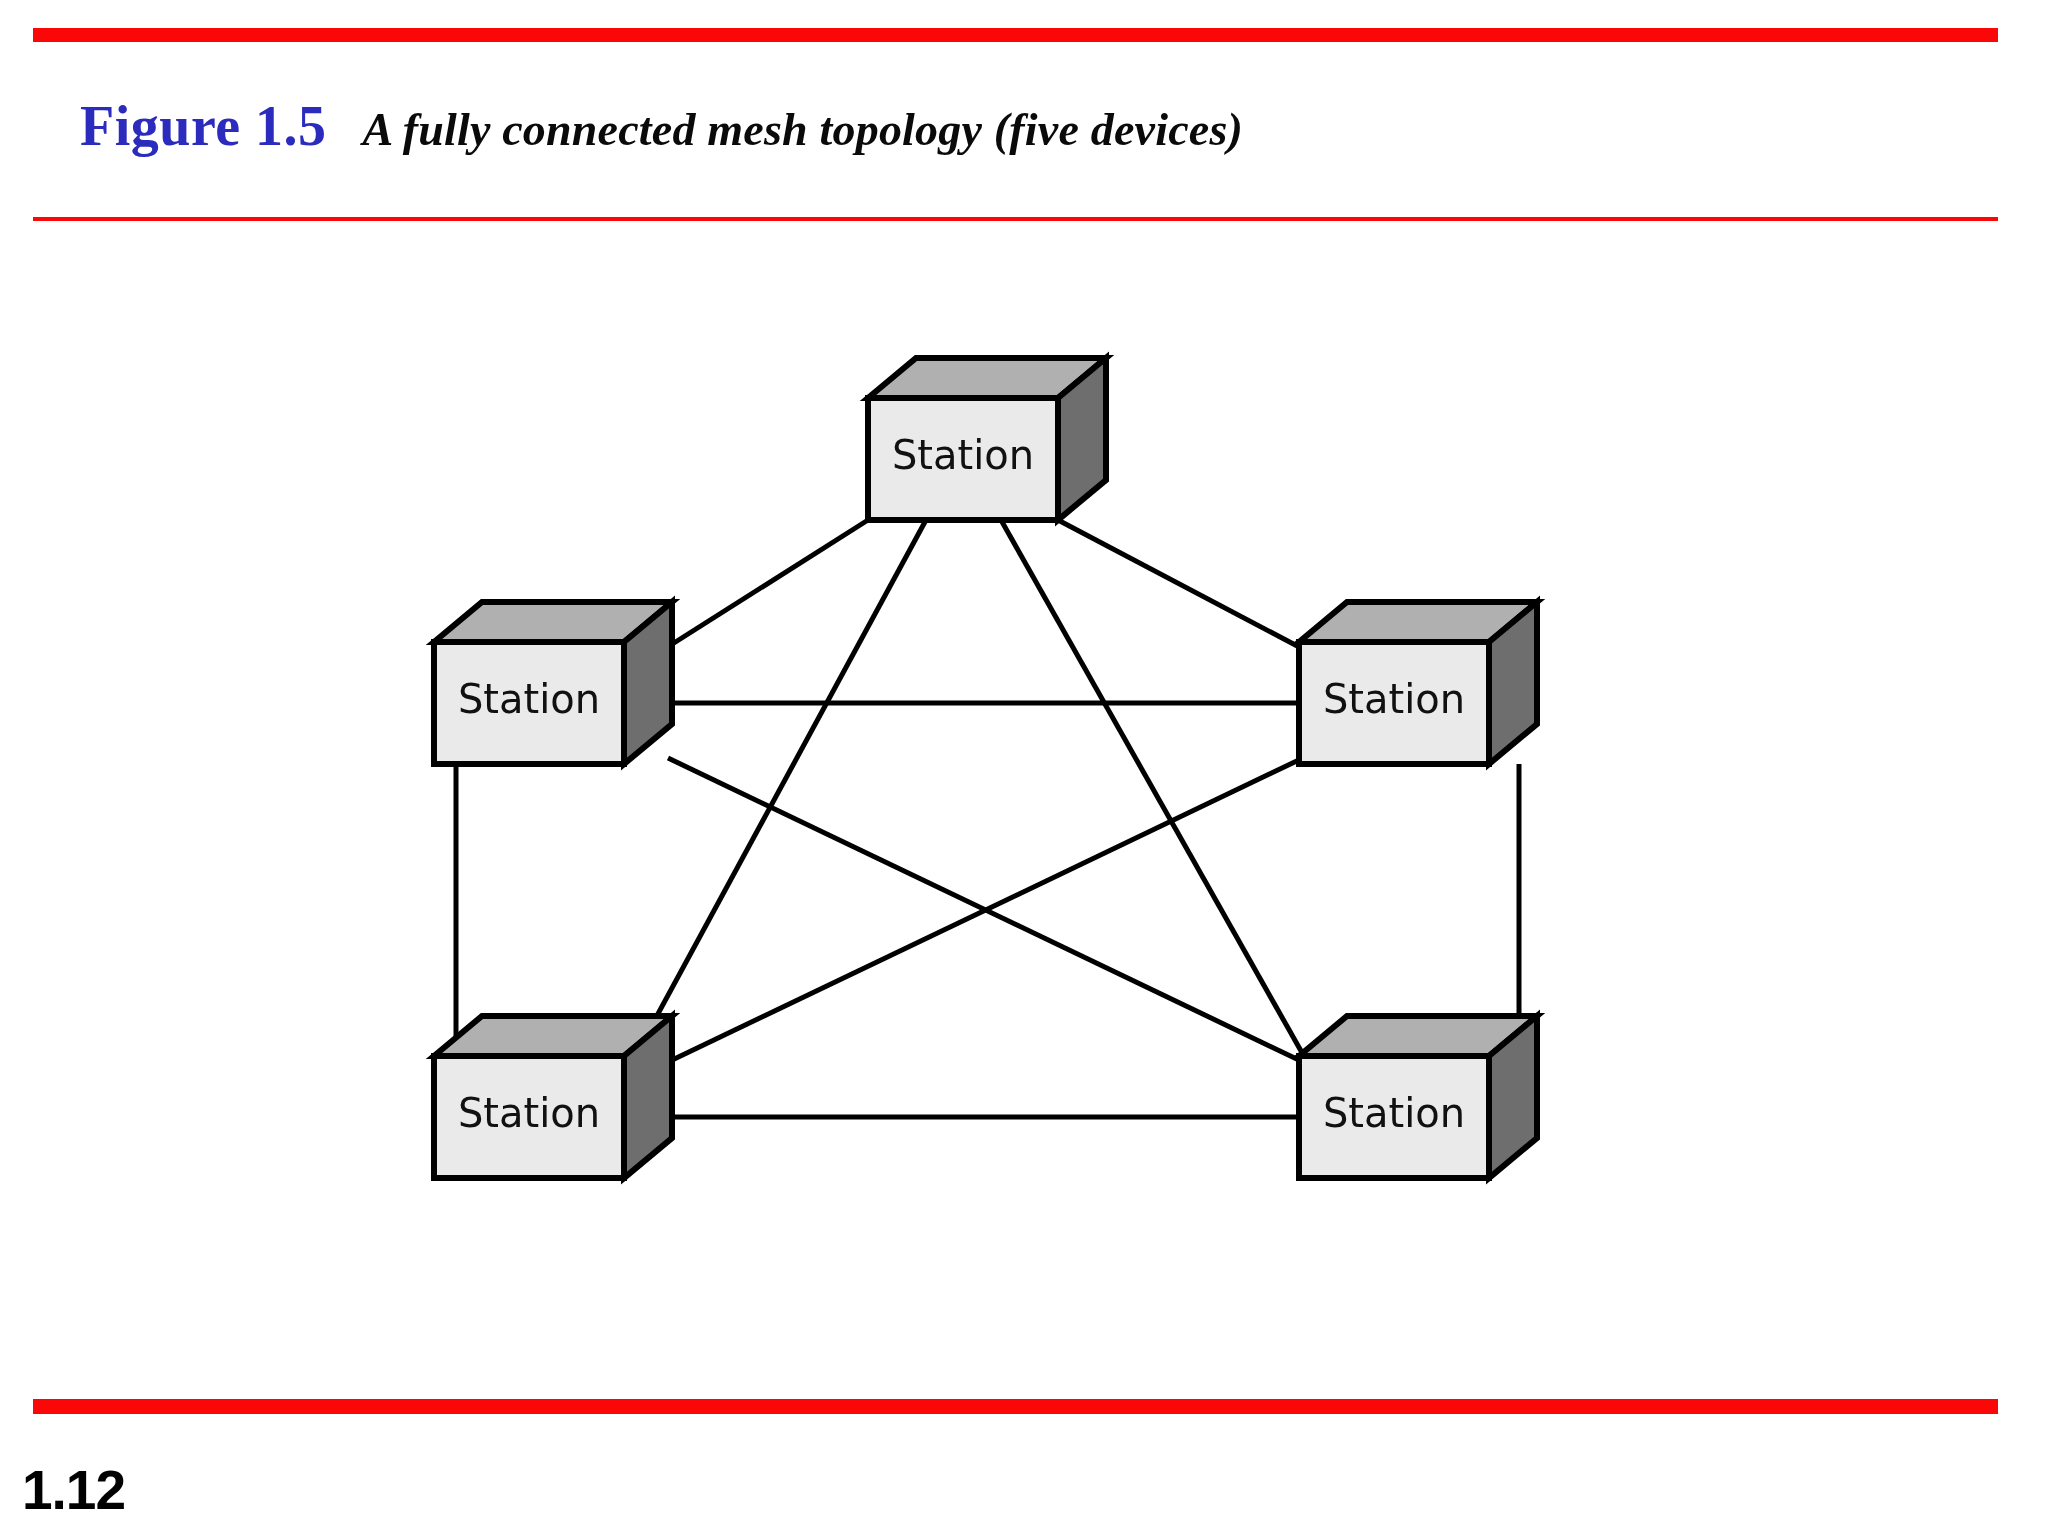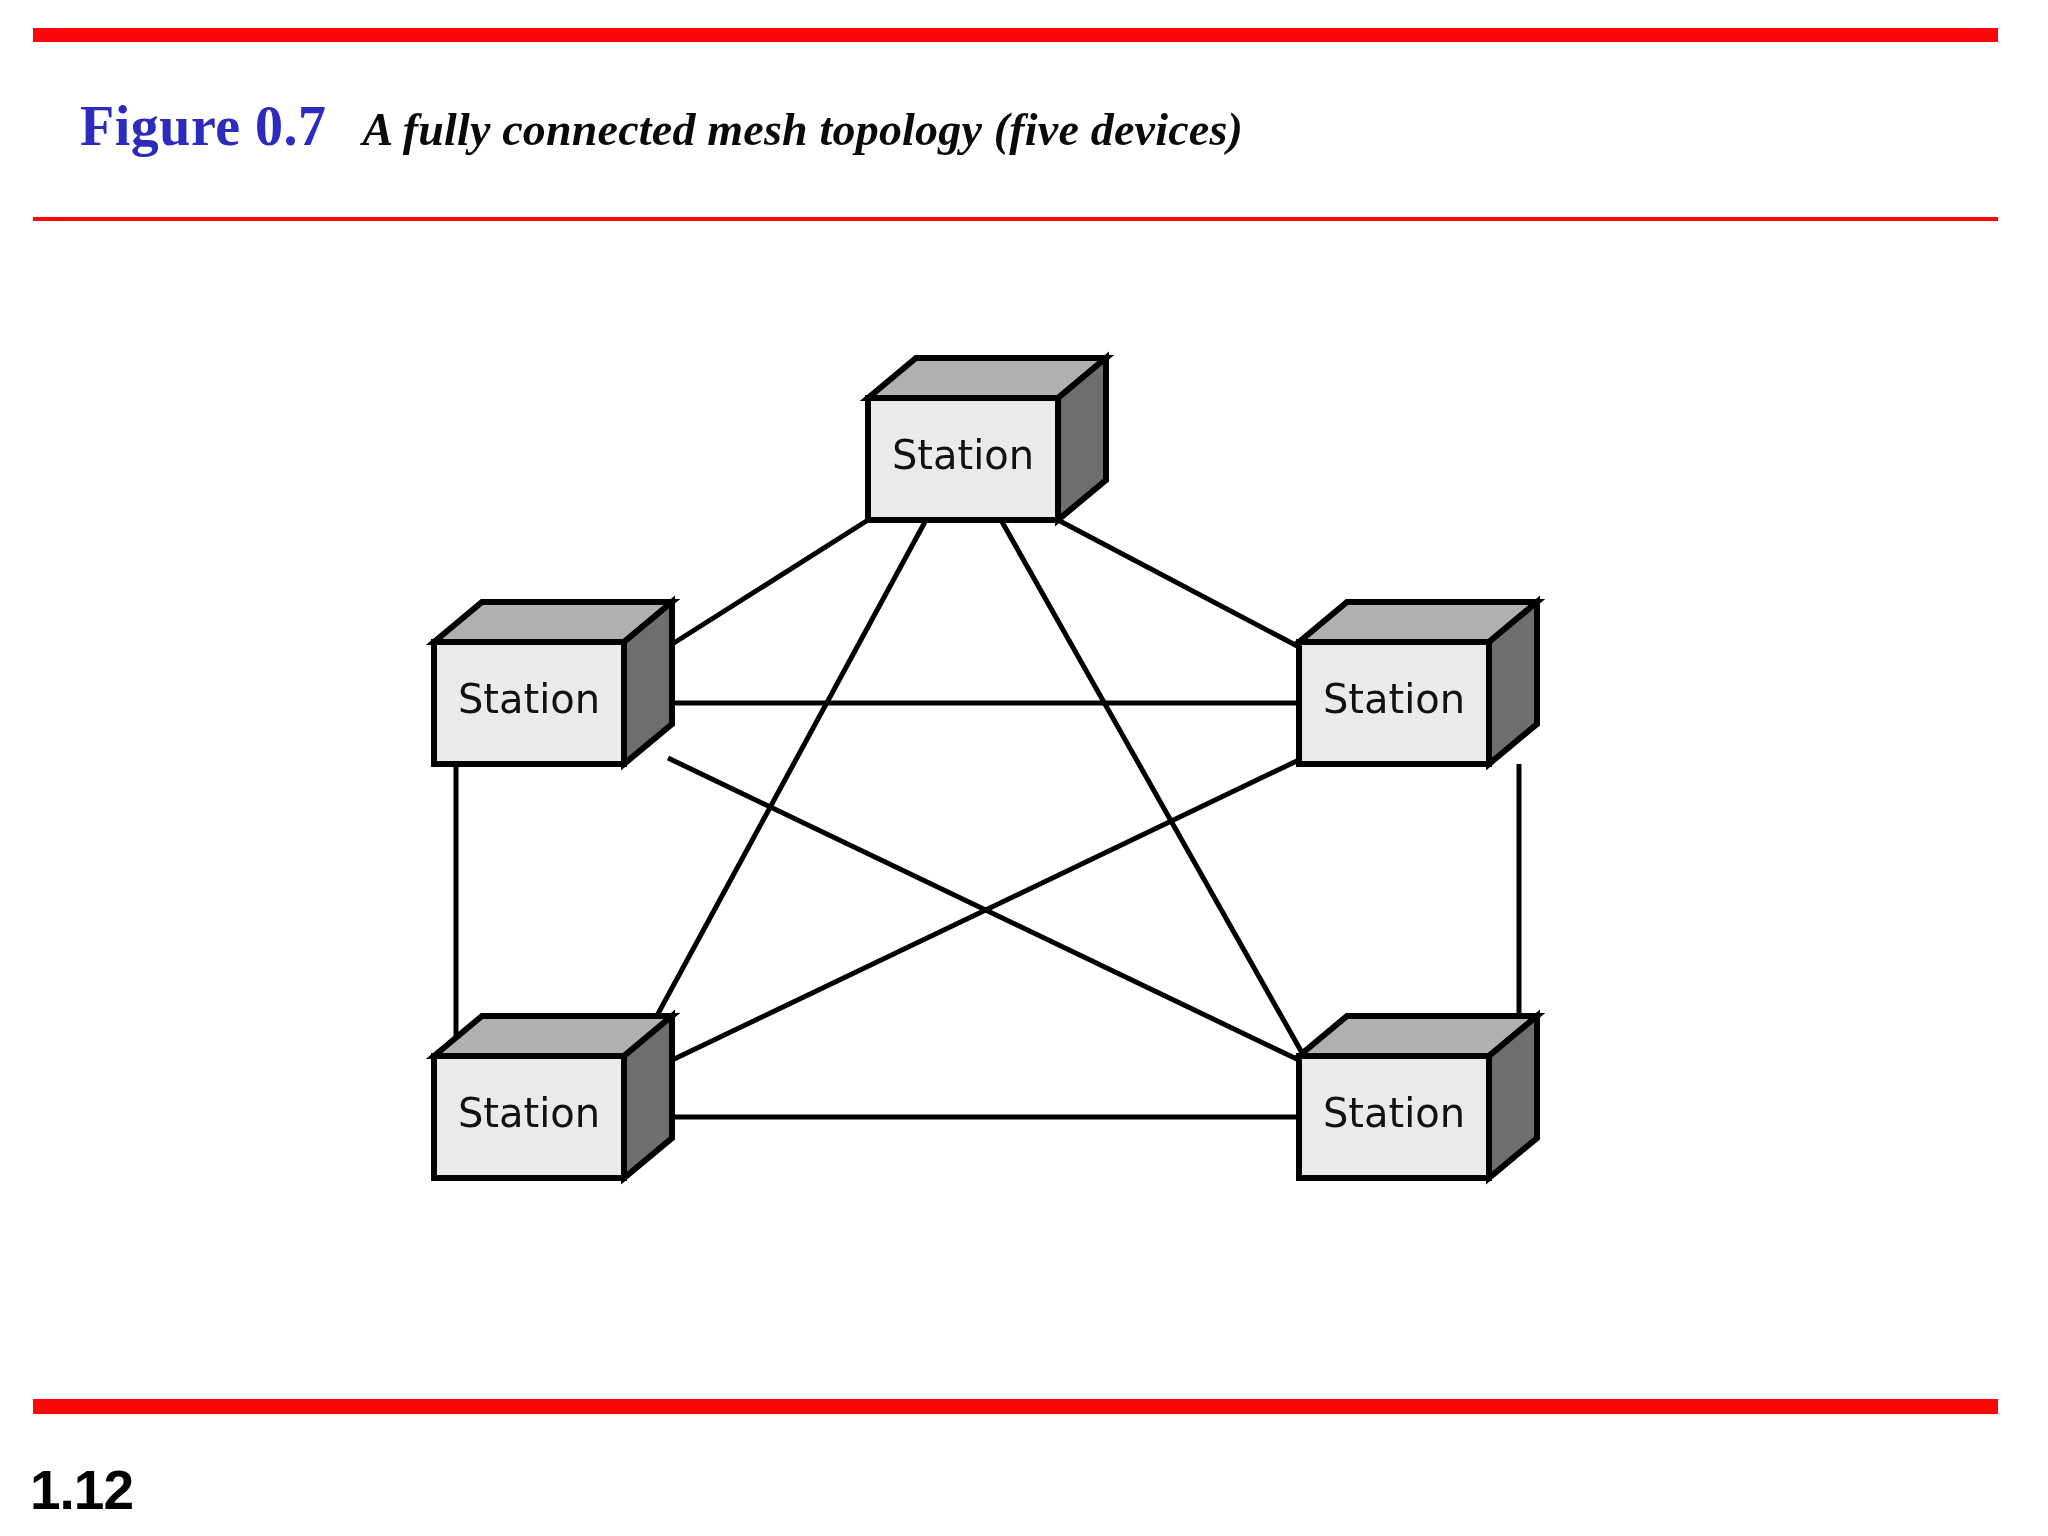--- a/index.html
+++ b/index.html
@@ -79,21 +79,20 @@
   
   .page-number {
     position: absolute;
     left: 22px;
     top: 1458px;
     font-family: "Liberation Sans", sans-serif;
     font-weight: bold;
     font-size: 55px;
     color: #000000;
     letter-spacing: -1px;
-    margin-left: 8px;
   }
 
   
   #diagram {
     position: absolute;
     left: 0;
     top: 0;
     width: 2000px;
     height: 1536px;
   }
@@ -115,21 +114,21 @@
   }
 </style>
 </head>
 <body>
 
 <div id="page">
 
   <div class="rule-thick-top" style="background: rgb(251, 7, 7);"></div>
 
   <div class="title-row">
-    <span class="title-figure" style="color: rgb(43, 43, 190);">Figure 0.7</span>
+    <span class="title-figure" style="color: rgb(43, 43, 190);">Figure 1.5</span>
     <span class="title-caption" style="color: rgb(10, 10, 10);">A fully connected mesh topology (five devices)</span>
   </div>
 
   <div class="rule-thin" style="background: rgb(251, 7, 7);"></div>
 
   <div id="diagram">
     <svg id="diagram-svg" viewBox="0 0 2048 1536" xmlns="http://www.w3.org/2000/svg">
       <g id="links-layer">
           <line x1="868" y1="520" x2="666" y2="648" stroke="#000000" stroke-width="5" stroke-linecap="butt"></line>
           <line x1="1058" y1="520" x2="1301" y2="648" stroke="#000000" stroke-width="5" stroke-linecap="butt"></line>

